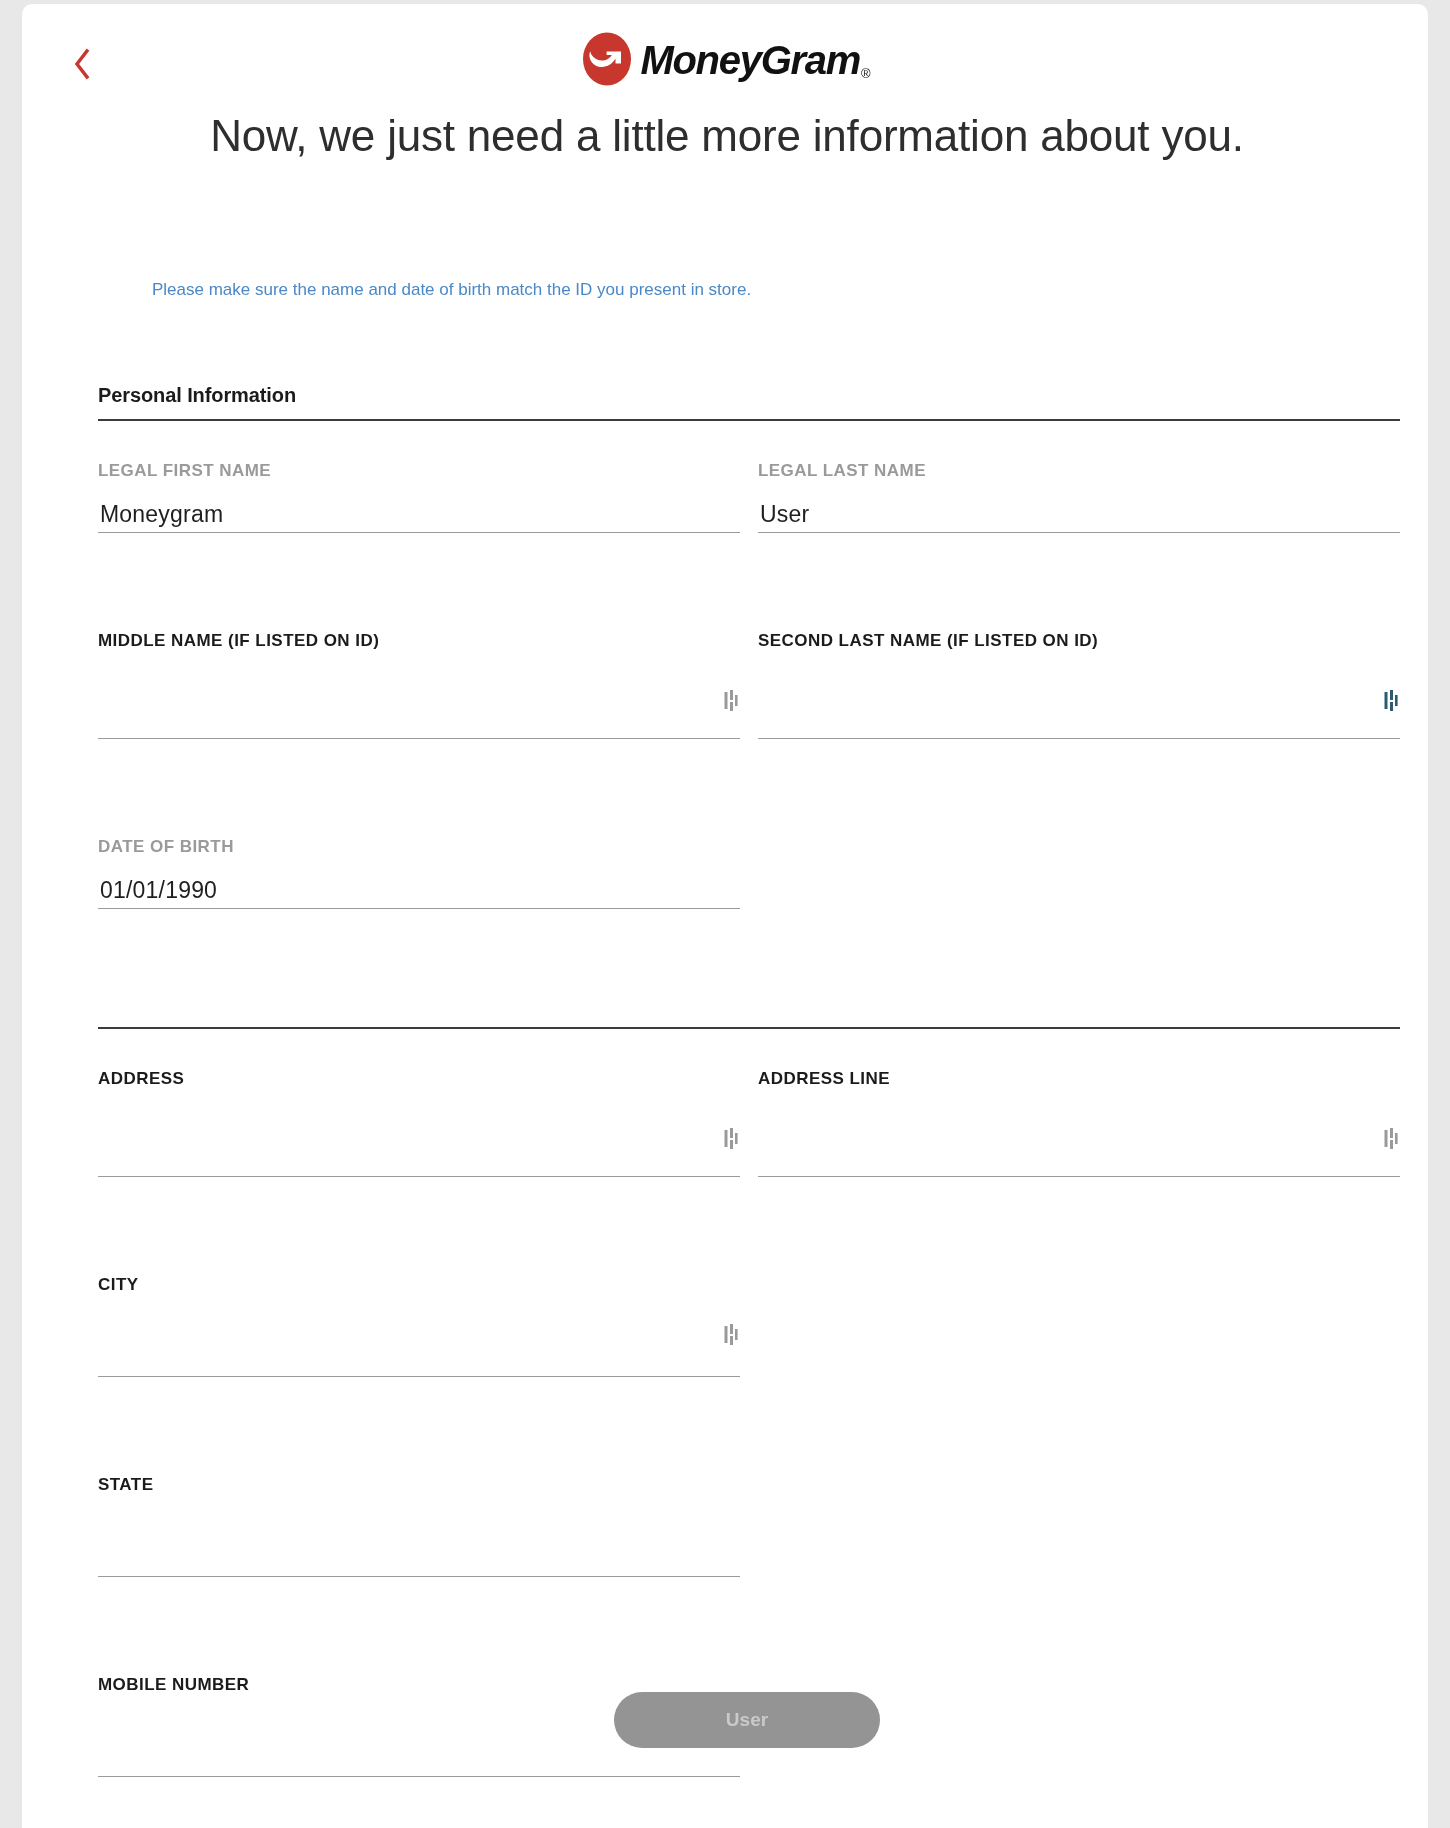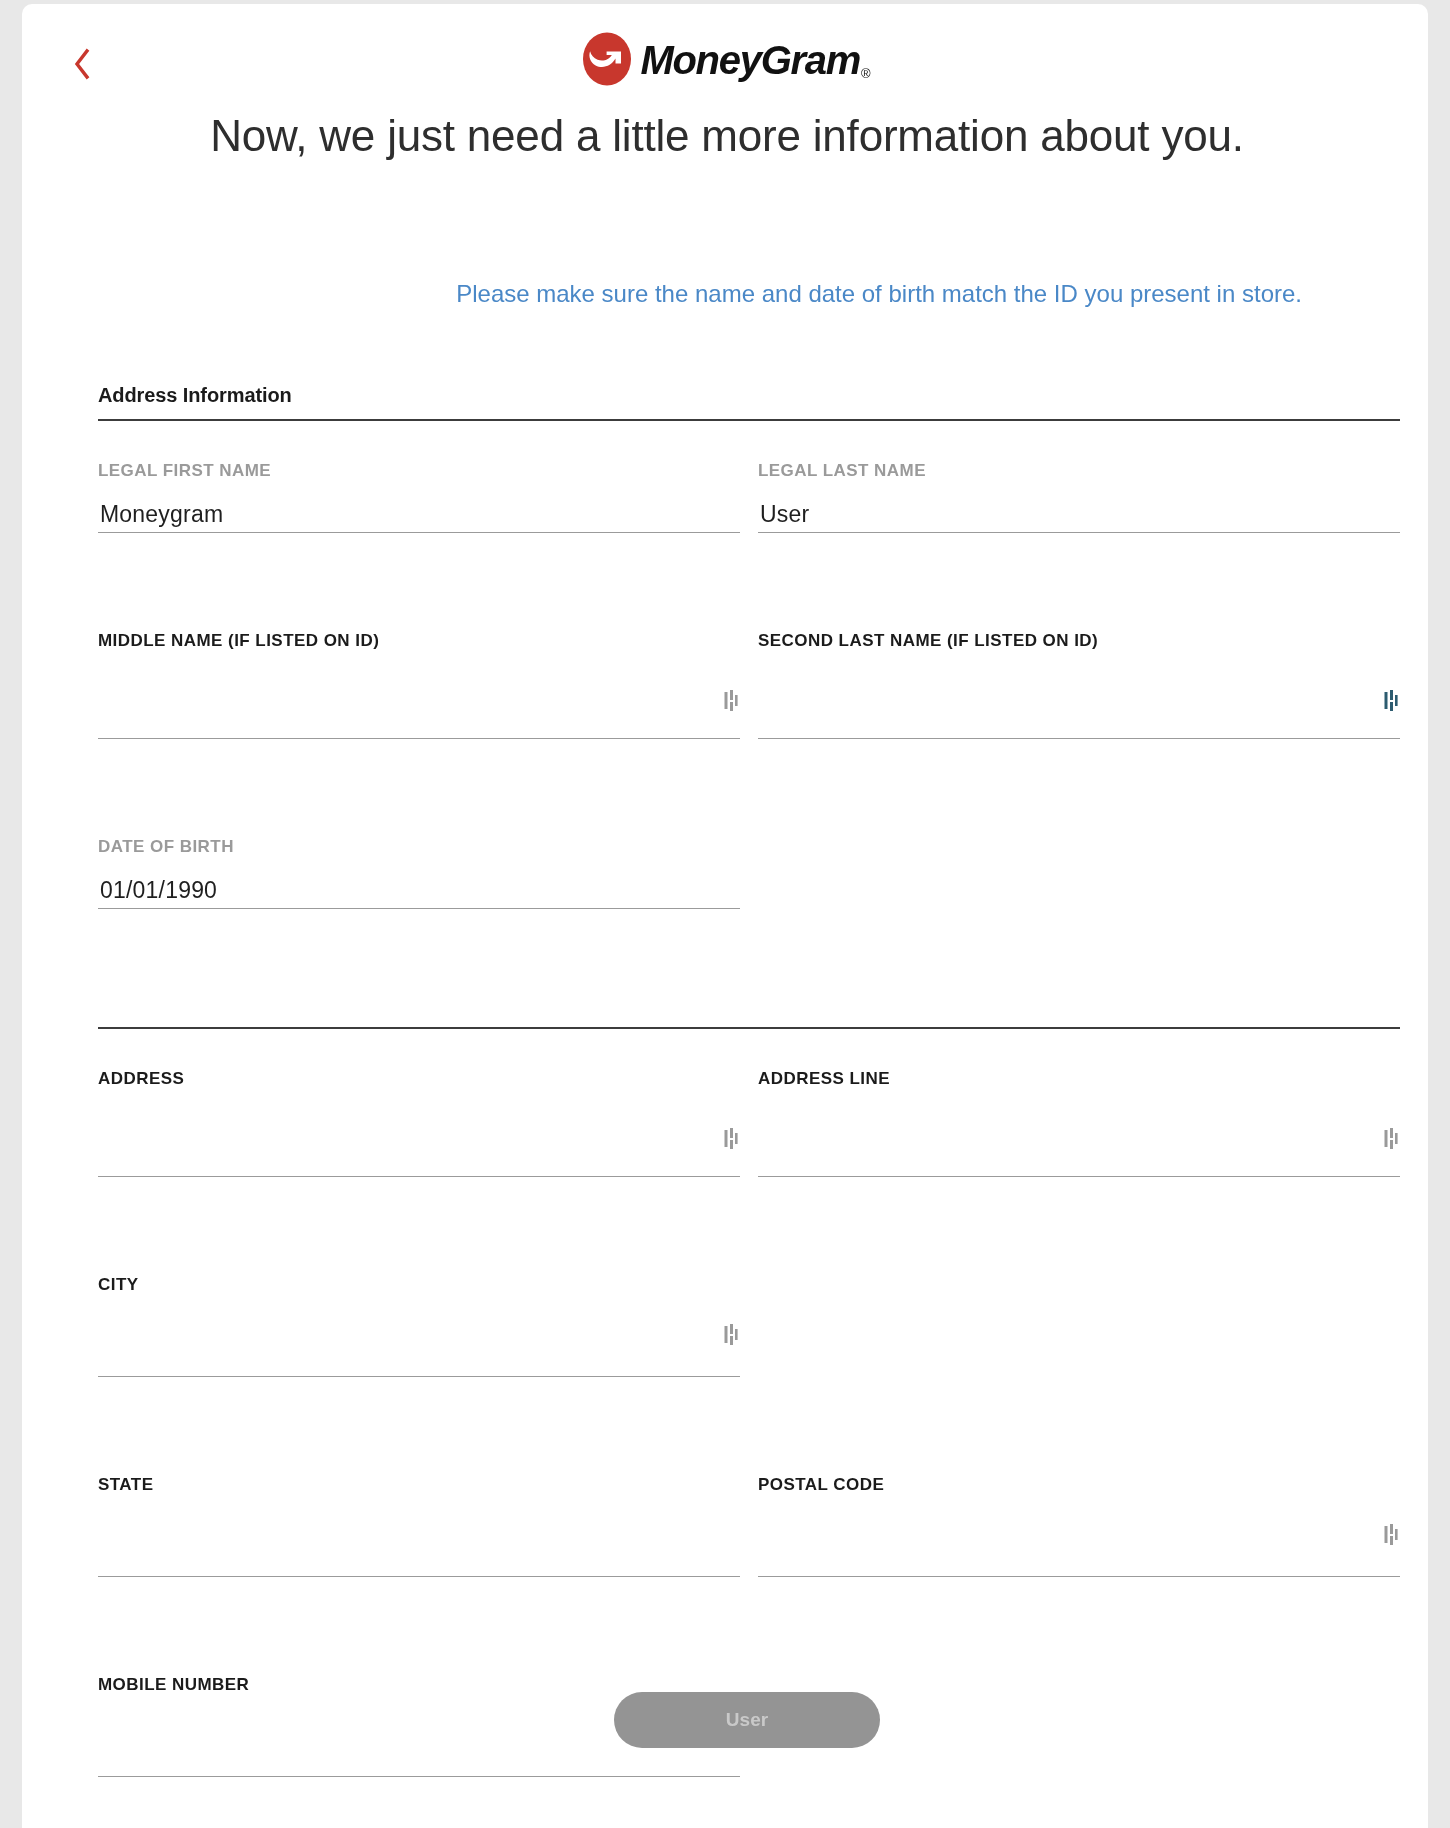--- a/index.html
+++ b/index.html
@@ -96,22 +96,22 @@
     line-height: 1.28;
     font-weight: 400;
     color: #2e2e2e;
     letter-spacing: -0.2px;
   }
   .subhead {
     position: absolute;
     top: 276px;
     left: 130px;
     width: 1150px;
-    text-align: right;
-    font-size: 24px;
+    text-align: left;
+    font-size: 17px;
     color: #4a88c7;
     font-weight: 400;
   }
 
   
   .form {
     position: absolute;
     left: 76px;
     top: 380px;
     width: 1300px;
@@ -241,21 +241,21 @@
         </svg>
       </span>
       <span class="logo-text"><span>MoneyGram</span><span class="logo-reg">®</span></span>
     </div>
 
     <div class="headline">Now, we just need a little more information about you.</div>
     <div class="subhead">Please make sure the name and date of birth match the ID you present in store.</div>
 
     <div class="form">
 
-      <div class="section-title">Address Information</div>
+      <div class="section-title">Personal Information</div>
       <div class="section-rule"></div>
 
       <div class="row">
         <div class="col">
           <div class="field-label">LEGAL FIRST NAME</div>
           <div class="field">
             <input class="field-value" type="text" value="Moneygram" style="">
           </div>
         </div>
         <div class="col">
@@ -367,34 +367,20 @@
 
       <div class="spacer-lg"></div>
 
       <div class="row">
         <div class="col">
           <div class="field-label dark">STATE</div>
           <div class="field mid">
             <input class="field-value" type="text" value="" style="">
           </div>
         </div>
-        <div class="col">
-          <div class="field-label dark">POSTAL CODE</div>
-          <div class="field mid">
-            <input class="field-value" type="text" value="" style="">
-            <span class="glyph mid-height">
-              <svg viewBox="0 0 14 22" width="14" height="22">
-                <rect x="0.5" y="2" width="3" height="17" fill="#9a9a9a"></rect>
-                <rect x="6" y="0" width="3" height="10" fill="#9a9a9a"></rect>
-                <rect x="6" y="12" width="3" height="9" fill="#9a9a9a"></rect>
-                <rect x="11" y="5" width="2.6" height="11" fill="#9a9a9a"></rect>
-              </svg>
-            </span>
-          </div>
-        </div>
       </div>
 
       <div class="spacer-lg"></div>
 
       <div class="row">
         <div class="col">
           <div class="field-label dark">MOBILE NUMBER</div>
           <div class="field mid">
             <input class="field-value" type="text" value="" style="">
             <span class="glyph mid-height" style="right:auto; left:545px;">

